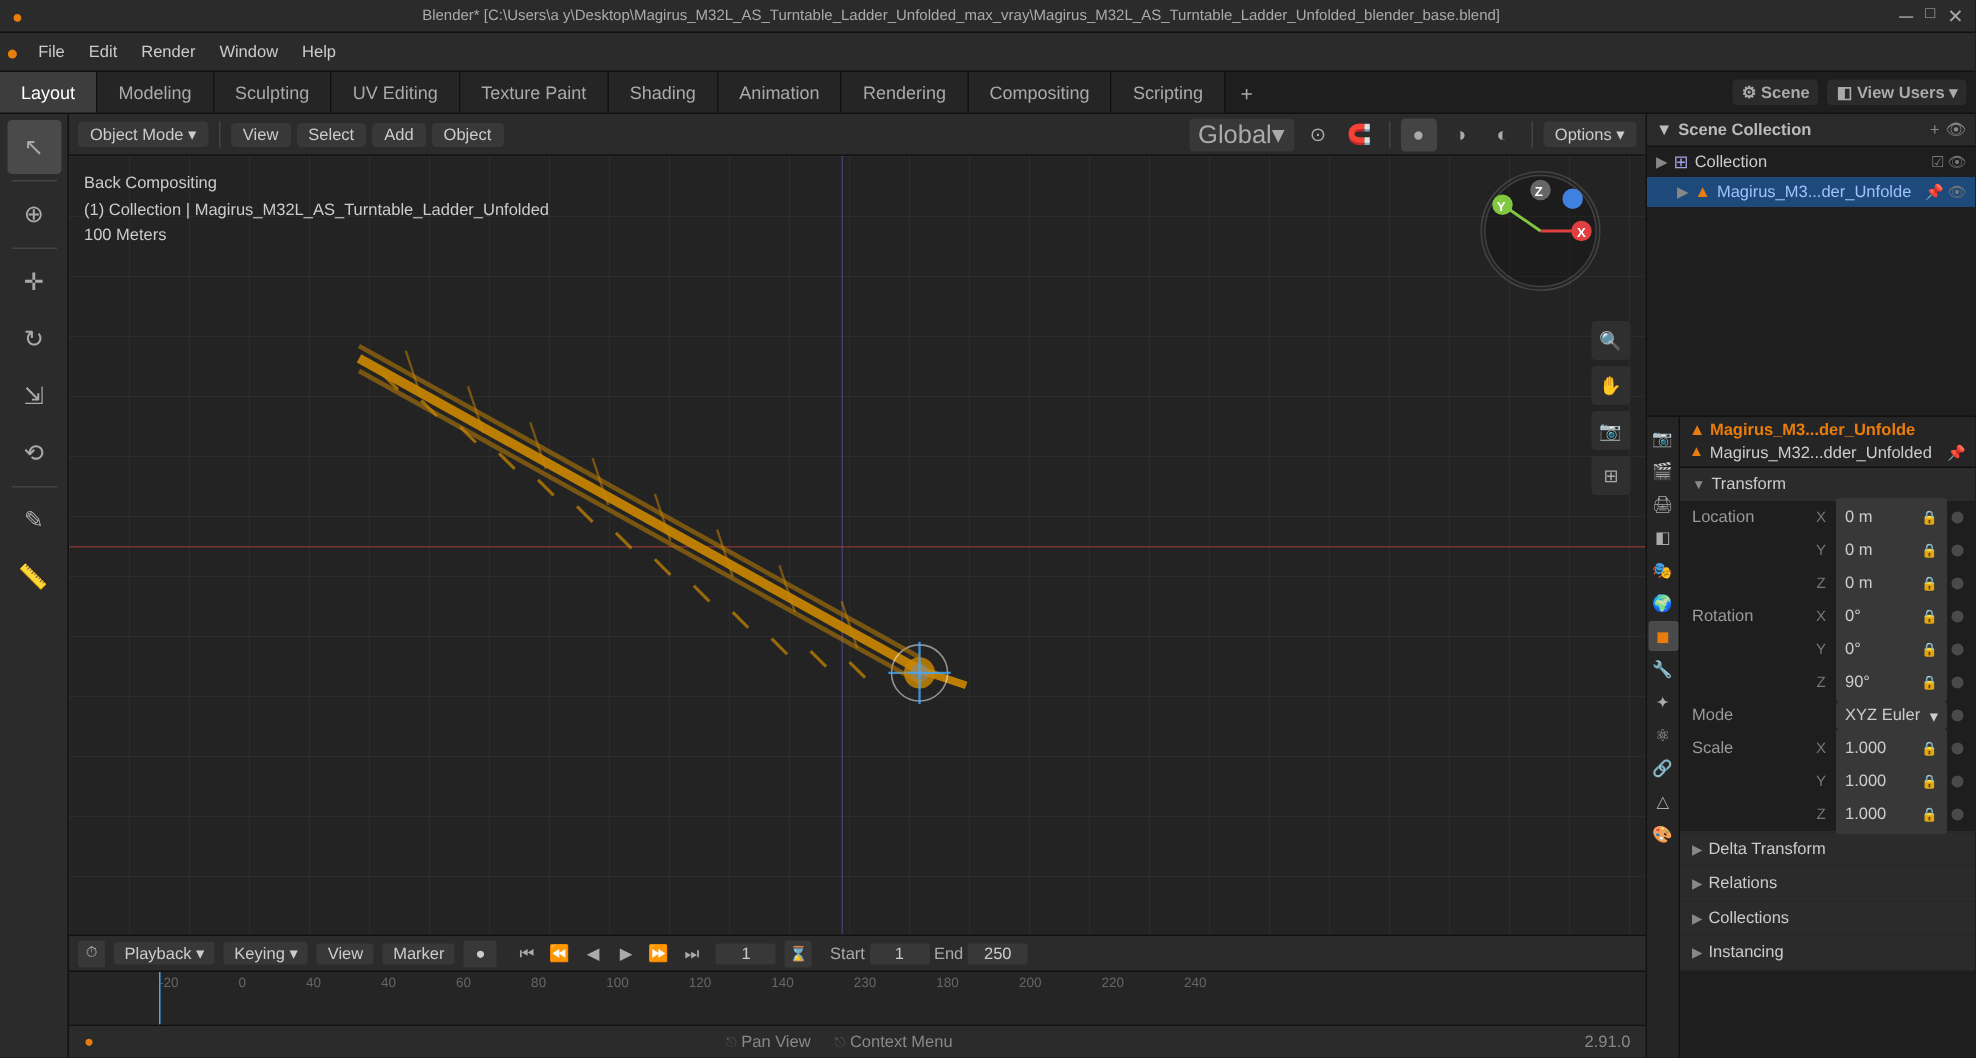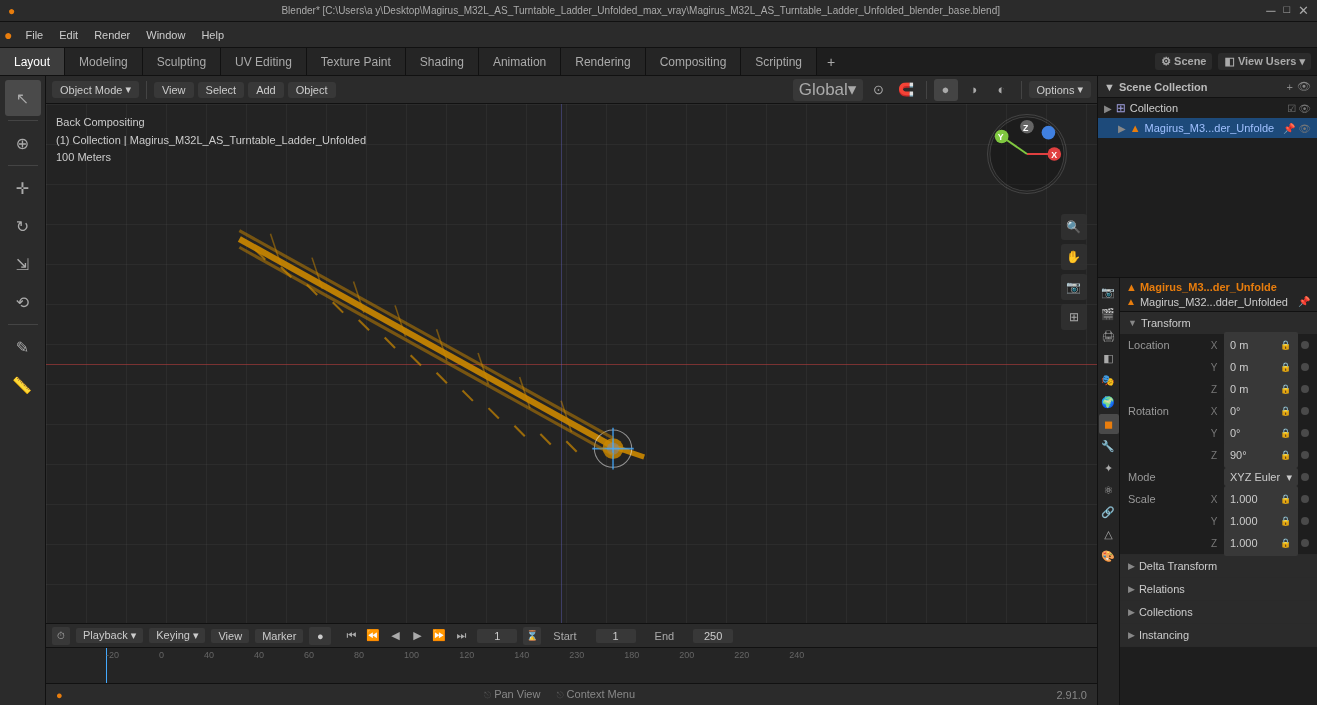--- a/index.html
+++ b/index.html
@@ -740,21 +740,21 @@
         <div class="tl-play-controls">
           <div class="tl-play-btn">⏮</div>
           <div class="tl-play-btn">⏪</div>
           <div class="tl-play-btn">◀</div>
           <div class="tl-play-btn">▶</div>
           <div class="tl-play-btn">⏩</div>
           <div class="tl-play-btn">⏭</div>
         </div>
         <div class="tl-frame-input">1</div>
         <div style="width:18px;height:18px;background:#383838;border-radius:2px;display:flex;align-items:center;justify-content:center;font-size:10px;cursor:pointer;">⌛</div>
-        <div style="display:flex;align-items:center;gap:19px;margin-left:6px;">
+        <div style="display:flex;align-items:center;gap:3px;margin-left:6px;">
           <span style="font-size:11px;color:#aaa;">Start</span>
           <div class="tl-frame-input">1</div>
           <span style="font-size:11px;color:#aaa;">End</span>
           <div class="tl-frame-input">250</div>
         </div>
       </div>
       <div id="timeline-track">
         <div class="tl-playhead"></div>
         <div class="tl-numbers">
           <span>-20</span>

